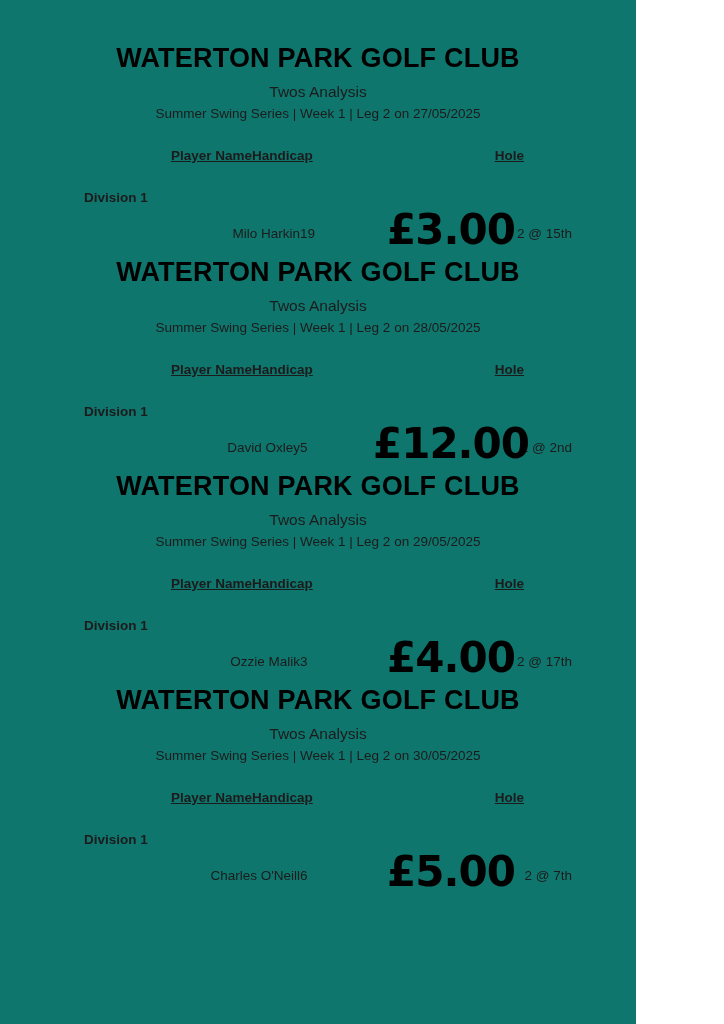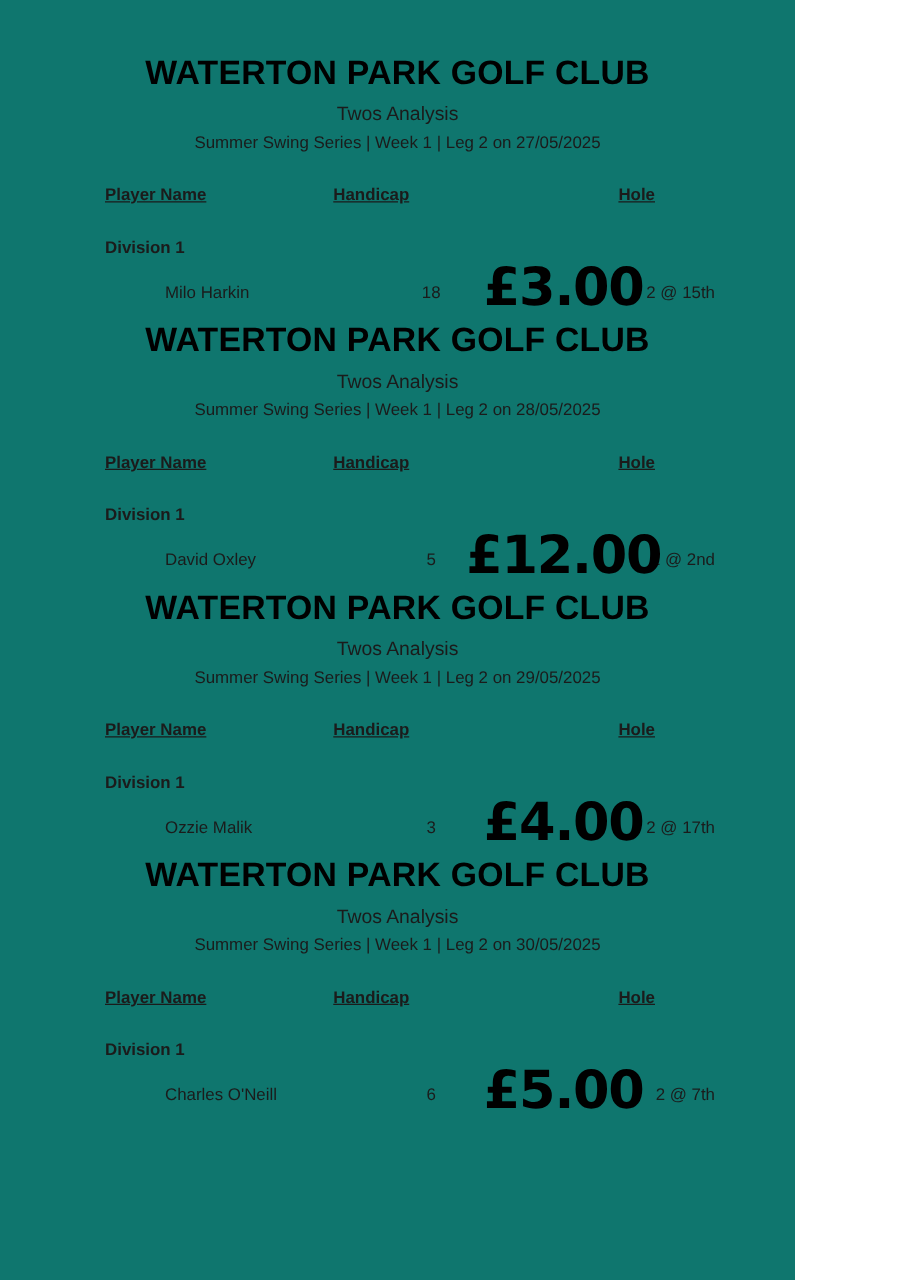--- a/index.html
+++ b/index.html
@@ -45,22 +45,22 @@
     display: flex;
     padding-left: 84px;
     font-size: 13.5px;
     line-height: 16px;
   }
   .header-row { margin-bottom: 26px; }
   .header-row .col {
     font-weight: 700;
     text-decoration: underline;
   }
-  .col-player { width: 168px; }
-  .col-handicap { width: 90px; text-align: center; }
+  .col-player { width: 168px; text-align: right; }
+  .col-handicap { width: 90px; text-align: left; }
   .col-hole { margin-left: 32px; width: 150px; text-align: right; }
   .division {
     padding-left: 84px;
     font-size: 13.5px;
     line-height: 16px;
     font-weight: 700;
     margin-bottom: 18px;
   }
   .row-wrap {
     position: relative;
@@ -98,21 +98,21 @@
     <div class="series-line">Summer Swing Series | Week 1 | Leg 2 on 27/05/2025</div>
     <div class="cols header-row">
       <span class="col col-player">Player Name</span>
       <span class="col col-handicap">Handicap</span>
       <span class="col col-hole">Hole</span>
     </div>
     <div class="division">Division 1</div>
     <div class="row-wrap">
       <div class="cols player-row">
         <span class="col-player">Milo Harkin</span>
-        <span class="col-handicap">18</span>
+        <span class="col-handicap">19</span>
         <span class="col-hole">2 @ 15th</span>
       </div>
       <div class="amount">£3.00</div>
     </div>
   </section>
 
   <section class="report">
     <h1 class="club-title">WATERTON PARK GOLF CLUB</h1>
     <div class="report-subtitle">Twos Analysis</div>
     <div class="series-line">Summer Swing Series | Week 1 | Leg 2 on 28/05/2025</div>

